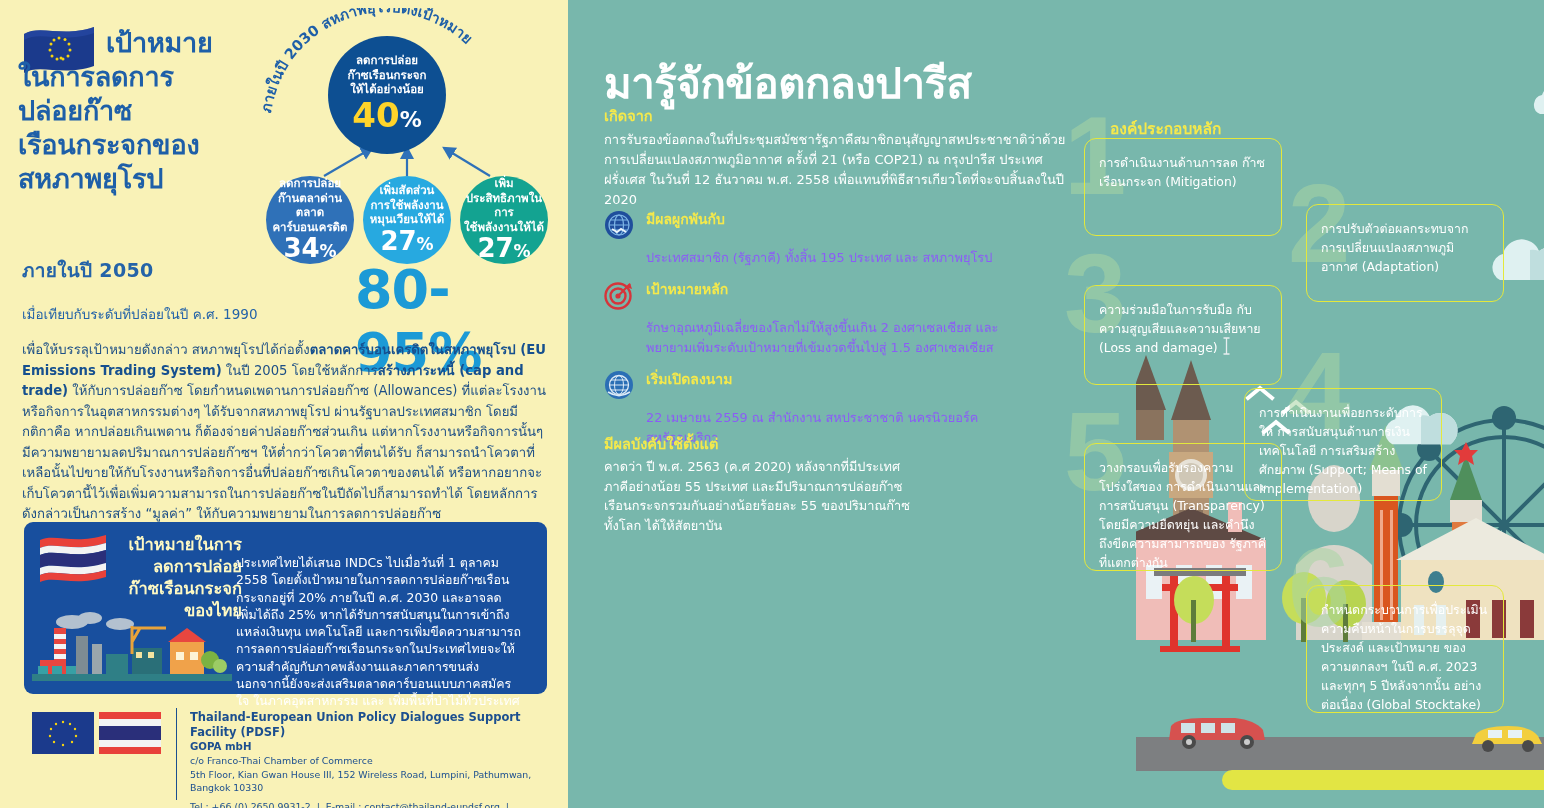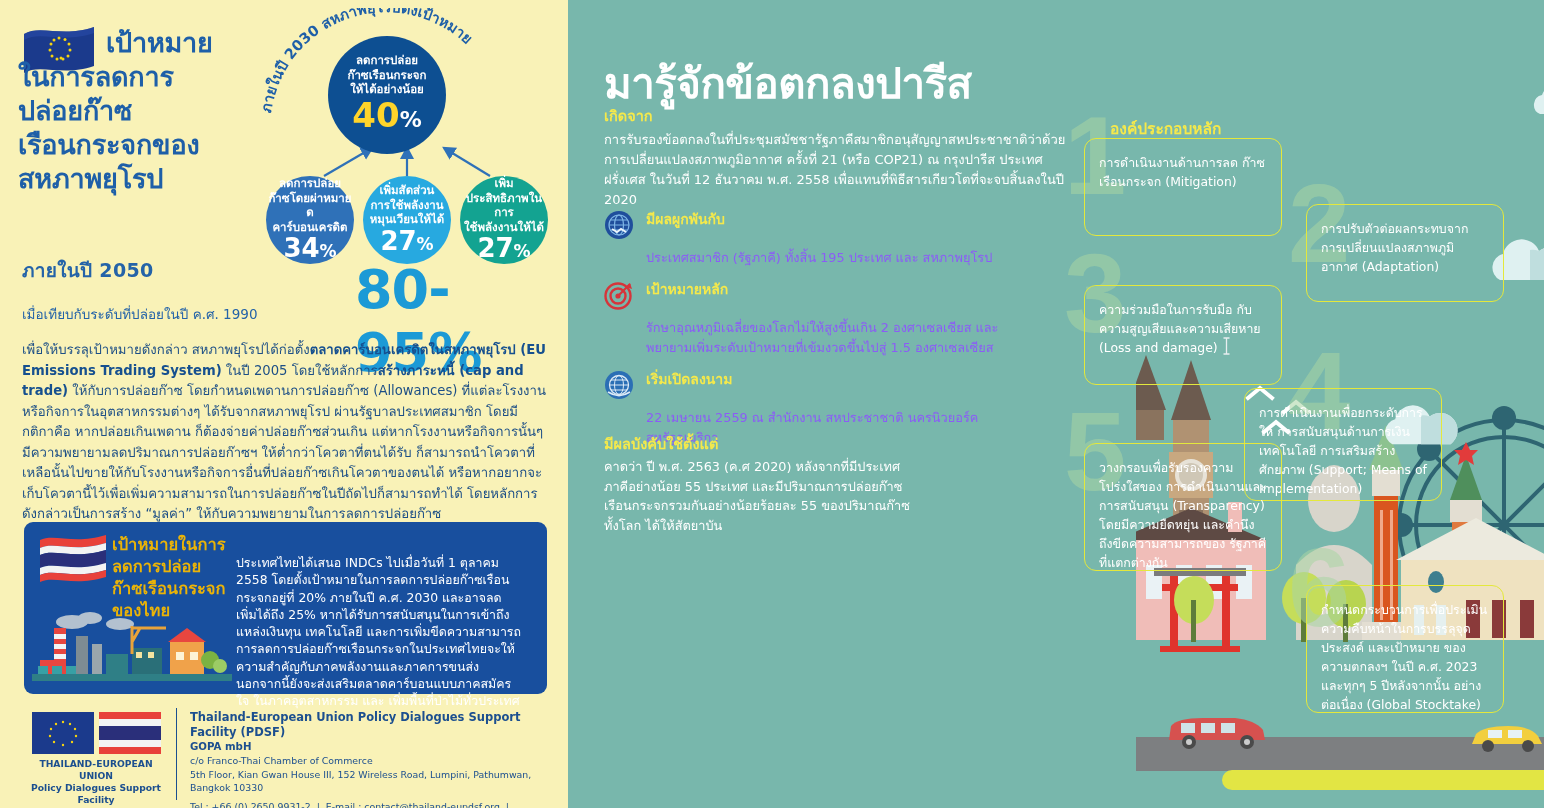--- a/index.html
+++ b/index.html
@@ -43,22 +43,22 @@
   .c-b{left:117px;top:168px;width:88px;height:88px;background:#27a9e0;}
   .c-c{left:214px;top:168px;width:88px;height:88px;background:#13a391;}
   .c-a .pct,.c-b .pct,.c-c .pct{font-size:26px;line-height:26px;margin-top:1px;}
   .c-a .pct .u,.c-b .pct .u,.c-c .pct .u{font-size:17px;}
   .arc-label{position:absolute;left:0;top:0;width:322px;height:160px;}
 
   
   .thai-box{position:absolute;left:24px;top:522px;width:523px;height:172px;
     background:#184f9e;border-radius:9px;}
   .thai-flag{position:absolute;left:12px;top:10px;width:74px;height:52px;}
-  .thai-title{position:absolute;left:88px;top:12px;width:130px;
-    color:#eab308;font-size:16.5px;line-height:22px;font-weight:bold;}
+  .thai-title{position:absolute;left:88px;top:12px;width:130px;text-align:right;
+    color:#fef9c3;font-size:16.5px;line-height:22px;font-weight:bold;}
   .thai-body{position:absolute;left:212px;top:12px;width:286px;
     color:#fff;font-size:12.4px;line-height:17.3px;margin-top:20px;}
   .factory{position:absolute;left:8px;top:86px;width:200px;height:80px;}
 
   
   .footer{position:absolute;left:24px;top:708px;width:525px;height:92px;}
   .f-left{position:absolute;left:0;top:0;width:144px;text-align:center;}
   .f-flags{display:flex;gap:5px;justify-content:center;margin-top:4px;}
   .f-cap{color:#1c4f8f;font-size:9.2px;font-weight:bold;line-height:12px;margin-top:4px;}
   .f-rule{position:absolute;left:152px;top:0;width:0;height:92px;border-left:1px solid #1c4f8f;}
@@ -172,21 +172,21 @@
           <span>ลดการปล่อย</span><br>
           <span>ก๊าซเรือนกระจก</span><br>
           <span>ให้ได้อย่างน้อย</span>
         </div>
         <div class="pct"><span>40</span><span class="u">%</span></div>
       </div>
 
       <div class="circ c-a">
         <div class="lbl">
           <span>ลดการปล่อย</span><br>
-          <span>ก๊าซโดยผ่าหมายด</span><br>
+          <span>ก๊านตลาด่านตลาด</span><br>
           <span>คาร์บอนเครดิต</span>
         </div>
         <div class="pct"><span>34</span><span class="u">%</span></div>
       </div>
 
       <div class="circ c-b">
         <div class="lbl">
           <span>เพิ่มสัดส่วน</span><br>
           <span>การใช้พลังงาน</span><br>
           <span>หมุนเวียนให้ได้</span>
@@ -284,24 +284,20 @@
             </g>
           </svg>
           <svg width="62" height="42" viewBox="0 0 62 42">
             <rect width="62" height="7" y="0" fill="#e8413a"></rect>
               <rect width="62" height="7" y="7" fill="#f3f3f3"></rect>
             <rect width="62" height="14" y="14" fill="#2a2f7a"></rect>
               <rect width="62" height="7" y="28" fill="#f3f3f3"></rect>
             <rect width="62" height="7" y="35" fill="#e8413a"></rect>
           </svg>
         </div>
-        <div class="f-cap">
-          <span>THAILAND-EUROPEAN UNION</span><br>
-          <span>Policy Dialogues Support Facility</span>
-        </div>
 
       </div>
       <div class="f-rule"></div>
       <div class="f-right">
         <div class="f-t1">Thailand-European Union Policy Dialogues Support Facility (PDSF)</div>
         <div class="f-t2">GOPA mbH</div>
         <div class="f-t3">c/o Franco-Thai Chamber of Commerce</div>
         <div class="f-t3">5th Floor, Kian Gwan House III, 152 Wireless Road, Lumpini, Pathumwan, Bangkok 10330</div>
         <div class="f-t4">
           <span>Tel : +66 (0) 2650 9931-2</span>

